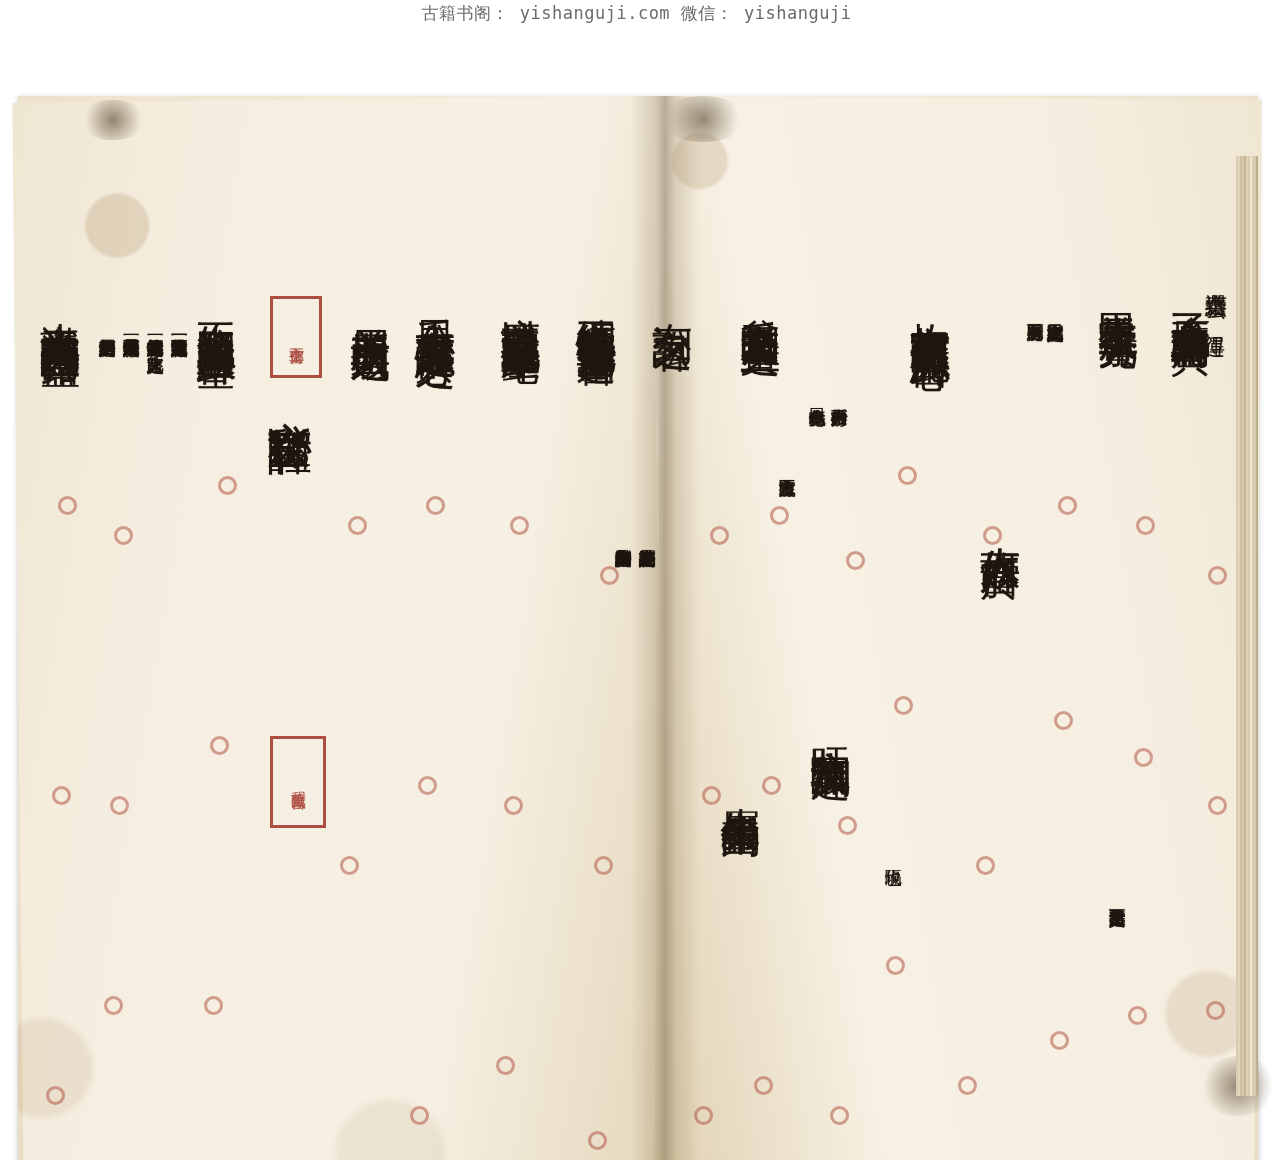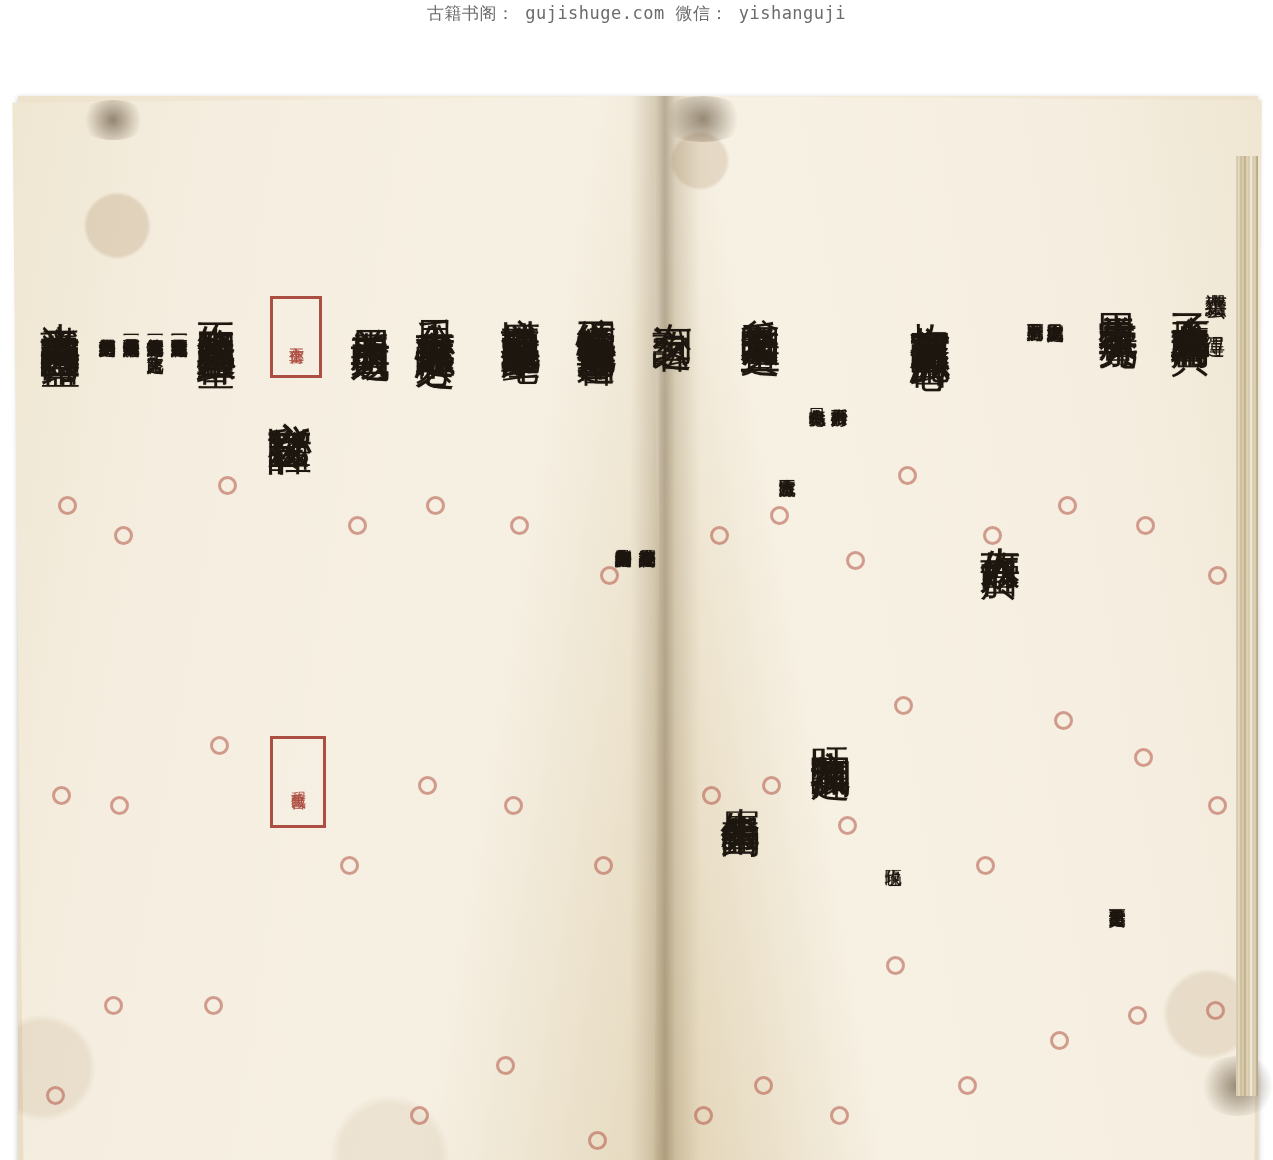--- a/index.html
+++ b/index.html
@@ -204,21 +204,21 @@
     writing-mode: vertical-rl;
     text-orientation: upright;
     font-size: 20px;
     color: rgba(60,45,25,0.55);
     z-index: 8;
   }
 </style>
 </head>
 <body>
 
-<div class="watermark">古籍书阁： gujishuge.com 微信： yishanguji</div>
+<div class="watermark">古籍书阁： yishanguji.com 微信： yishanguji</div>
 
 <div class="scan">
   <div class="book">
 
     <div class="leaf leaf-left"></div>
     <div class="leaf leaf-right"></div>
     <div class="gutter"></div>
     <div class="edge-stack"></div>
     <div class="stains"></div>
 

